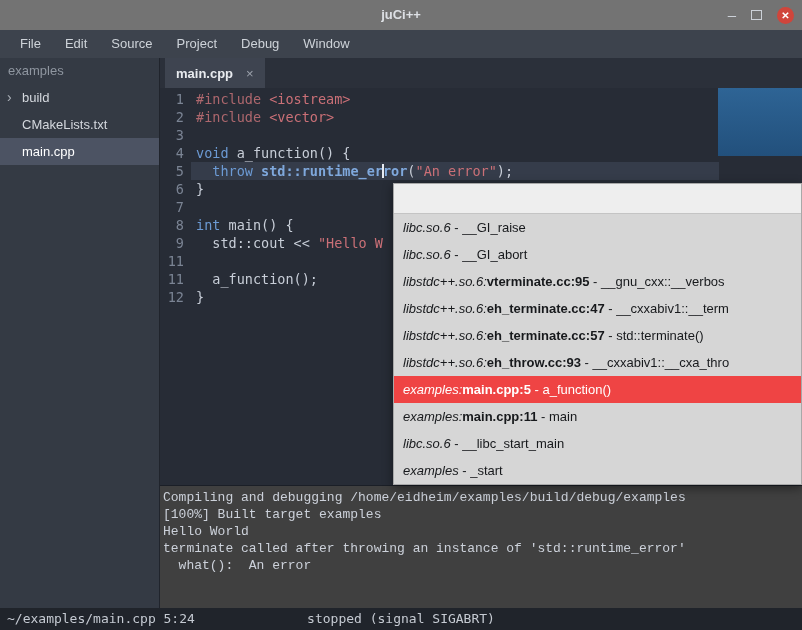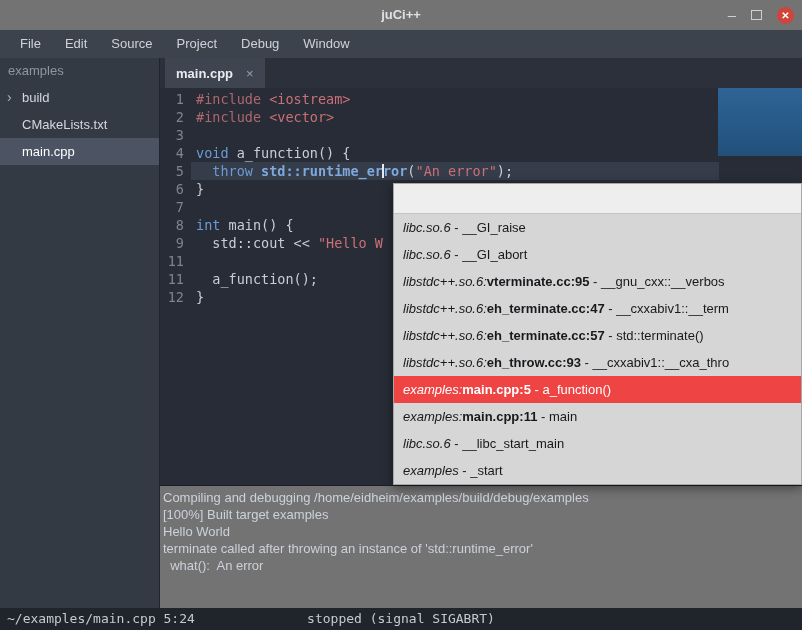--- a/index.html
+++ b/index.html
@@ -54,22 +54,22 @@
   
   .popup{position:absolute;left:393px;top:183px;width:409px;z-index:10;border:1px solid #a8a8a8;
          box-shadow:0 3px 10px rgba(0,0,0,0.45);background:#d6d6d6;box-sizing:border-box;}
   .popup-header{height:29px;background:#eeeeee;border-bottom:1px solid #c4c4c4;}
   .popup-item{height:27px;line-height:27px;padding:0 9px;font-size:13px;color:#17191c;
               white-space:nowrap;overflow:hidden;}
   .popup-item .it{font-style:italic;}
   .popup-item .bd{font-weight:bold;}
   .popup-item.selected{background:#ef4444;color:#ffffff;}
   
-  .terminal{flex:1;border-top:1px solid #1b1f27;background:#737373;
-            font-family:Liberation Sans, sans-serif;font-size:13px;
+  .terminal{flex:1;border-top:1px solid #1b1f27;background:#404040;
+            font-family:Liberation Mono, monospace;font-size:13px;
             color:#ccd1da;padding:3px 3px 0 3px;overflow:hidden;}
   .term-line{height:17px;line-height:17px;white-space:pre;}
   
   .statusbar{position:absolute;left:0;right:0;bottom:0;height:22px;background:#20242b;
              font-family:"DejaVu Sans Mono","Liberation Mono",monospace;font-size:13px;color:#c5cad2;}
   .status-loc{position:absolute;left:7px;top:0;line-height:22px;}
   .status-center{position:absolute;left:0;right:0;top:0;line-height:22px;text-align:center;}
 </style>
 </head>
 <body>

